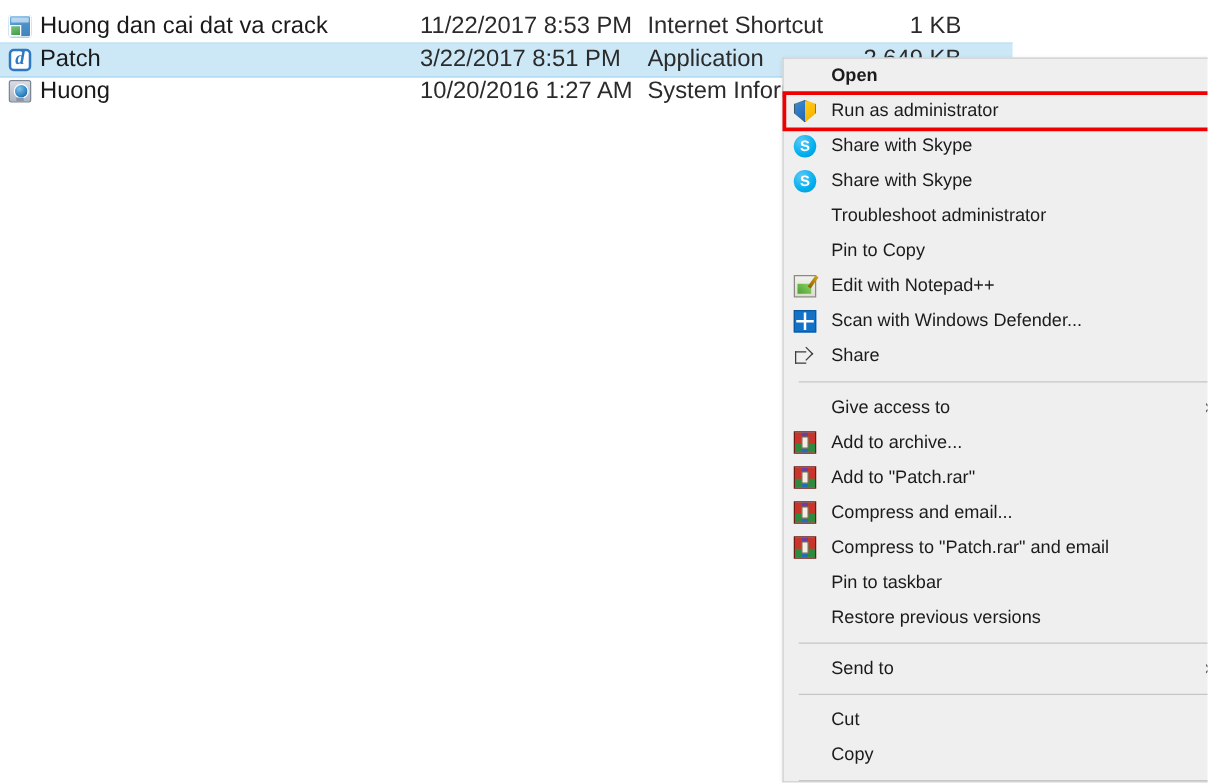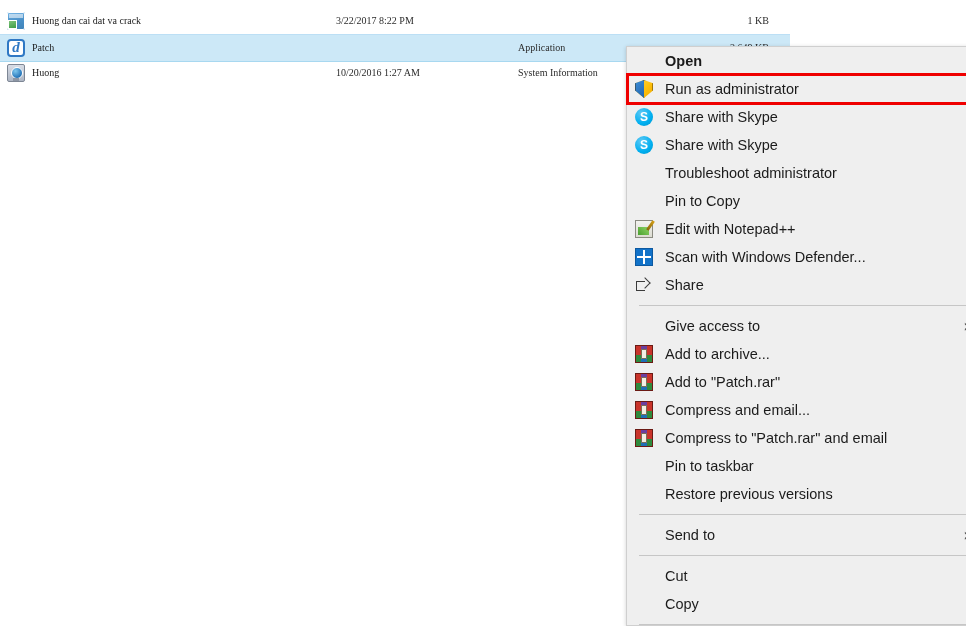--- a/index.html
+++ b/index.html
@@ -34,25 +34,24 @@
   .file-row.selected {
     background: #cce8f7;
     border-top: 1px solid #bcdff5;
     border-bottom: 1px solid #a8d8f0;
   }
   .file-row .cell {
     position: absolute;
     top: 0;
     height: 26px;
     line-height: 26px;
-    font-size: 10px;
+    font-size: 19px;
     color: #1a1a1a;
     white-space: nowrap;
     overflow: hidden;
-    font-family: Liberation Serif, serif;
   }
   .cell.c-name  { left: 32px;  width: 300px; }
   .cell.c-date  { left: 336px; width: 170px; color: #2b2b2b; }
   .cell.c-type  { left: 518px; width: 160px; color: #2b2b2b; }
   .cell.c-size  { left: 664px; width: 105px; text-align: right; color: #2b2b2b; }
 
   .file-icon {
     position: absolute;
     left: 7px;
     top: 4px;
@@ -322,26 +321,28 @@
 
   .mi-text { display: inline; }
 </style>
 </head>
 <body>
 
 <div id="file-list">
     <div class="file-row" style="top: 8px;">
       <span class="file-icon ico-shortcut"></span>
       <span class="cell c-name">Huong dan cai dat va crack</span>
-      <span class="cell c-date">3/22/2017 8:22 PM</span>
+      <span class="cell c-date">11/22/2017 8:53 PM</span>
+      <span class="cell c-type">Internet Shortcut</span>
       <span class="cell c-size">1 KB</span>
     </div>
-    <div class="file-row selected" style="top: 34px;">
+    <div class="file-row selected" style="top: 34px; padding-left: 20px;">
       <span class="file-icon ico-app"></span>
       <span class="cell c-name">Patch</span>
+      <span class="cell c-date">3/22/2017 8:51 PM</span>
       <span class="cell c-type">Application</span>
       <span class="cell c-size">2,649 KB</span>
     </div>
     <div class="file-row" style="top: 60px;">
       <span class="file-icon ico-sysinfo"></span>
       <span class="cell c-name">Huong</span>
       <span class="cell c-date">10/20/2016 1:27 AM</span>
       <span class="cell c-type">System Information</span>
       <span class="cell c-size"></span>
     </div>

